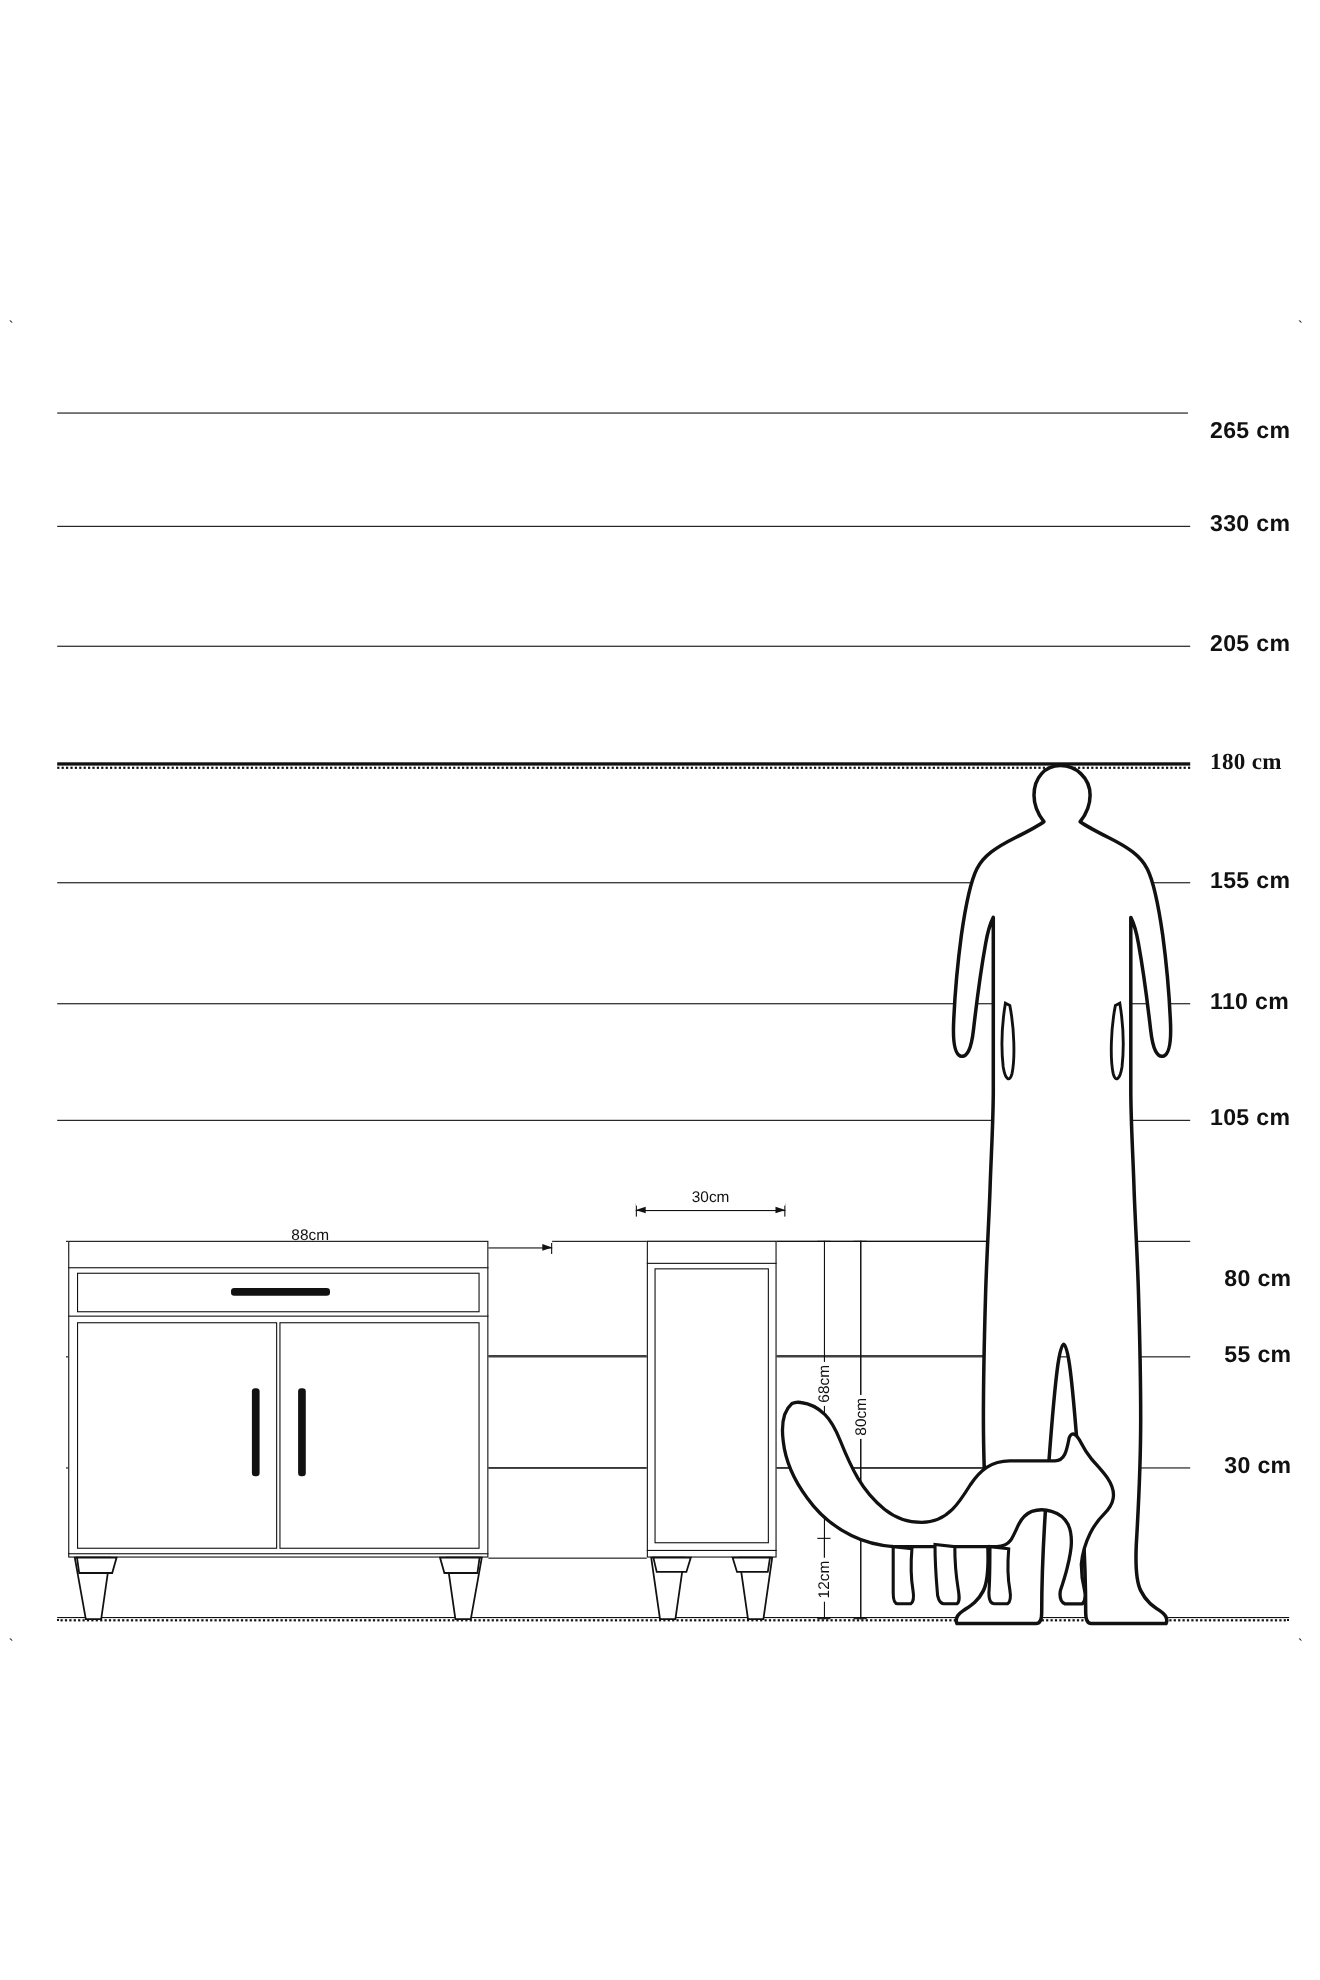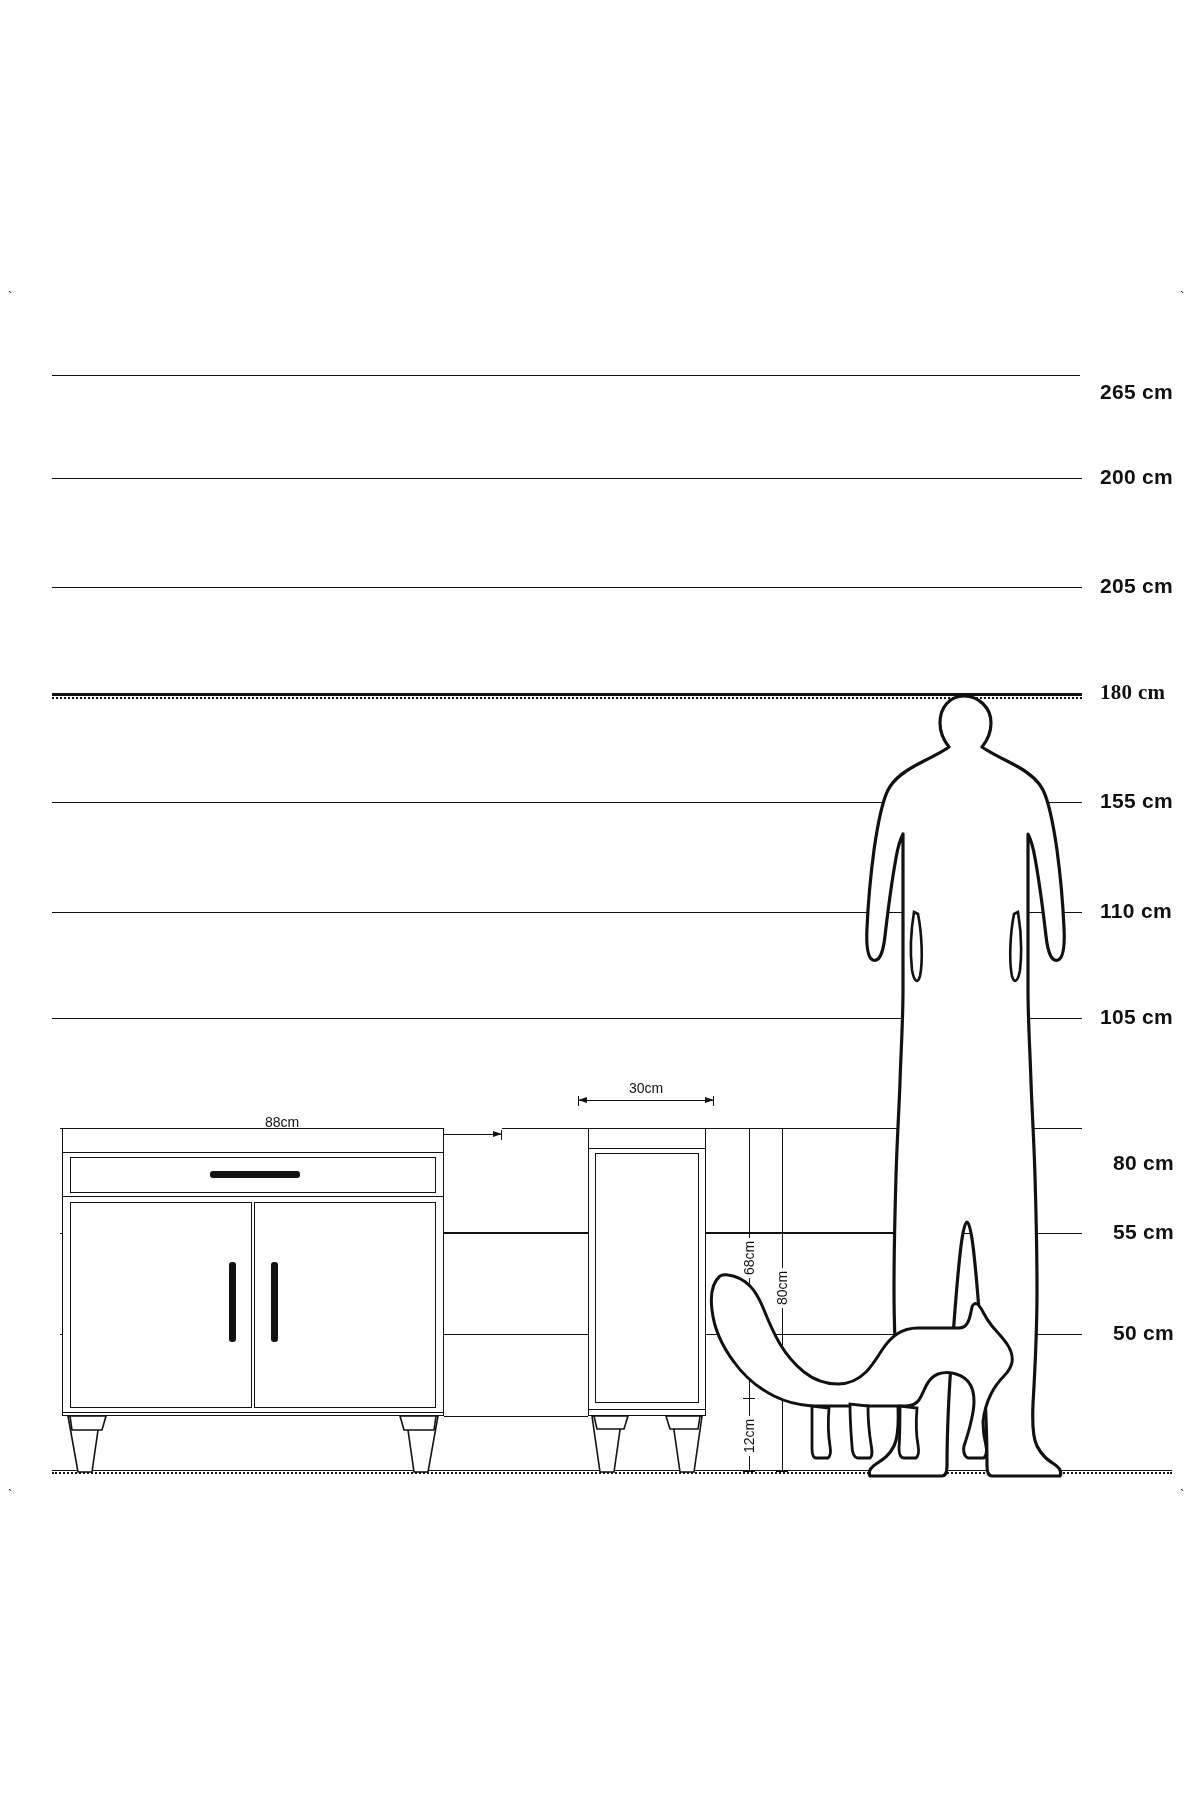--- a/index.html
+++ b/index.html
@@ -169,21 +169,21 @@
 
   <div class="tickmark" style="left:8px; top:292px;">`</div>
   <div class="tickmark" style="left:1180px; top:292px;">`</div>
   <div class="tickmark" style="left:8px; top:1490px;">`</div>
   <div class="tickmark" style="left:1180px; top:1490px;">`</div>
 
   <div class="scale-line" style="left:52px; top:375px; width:1028px;"></div>
   <div class="scale-label" style="left:1100px; top:380px;">265 cm</div>
 
   <div class="scale-line" style="left:52px; top:478px; width:1030px;"></div>
-  <div class="scale-label" style="left:1100px; top:465px;">200 cm</div>
+  <div class="scale-label" style="left:1100px; top:465px;">330 cm</div>
 
   <div class="scale-line" style="left:52px; top:587px; width:1030px;"></div>
   <div class="scale-label" style="left:1100px; top:574px;">205 cm</div>
 
   <div class="scale-line thick" style="left:52px; top:693px; width:1030px;"></div>
   <div class="scale-dash" style="left:52px; top:697px; width:1030px;"></div>
   <div class="scale-label" style="left:1100px; top:680px;font-family:Liberation Serif, serif;">180 cm</div>
 
   <div class="scale-line" style="left:52px; top:802px; width:1030px;"></div>
   <div class="scale-label" style="left:1100px; top:789px;text-align:center;">155 cm</div>
@@ -194,21 +194,21 @@
   <div class="scale-line" style="left:52px; top:1018px; width:1030px;"></div>
   <div class="scale-label" style="left:1100px; top:1005px;">105 cm</div>
 
   <div class="scale-line" style="left:60px; top:1128px; width:1022px;"></div>
   <div class="scale-label" style="left:1113px; top:1115px;margin-top:36px;">80 cm</div>
 
   <div class="scale-line" style="left:60px; top:1233px; width:1022px;"></div>
   <div class="scale-label" style="left:1113px; top:1220px;">55 cm</div>
 
   <div class="scale-line" style="left:60px; top:1334px; width:1022px;"></div>
-  <div class="scale-label" style="left:1113px; top:1321px;">50 cm</div>
+  <div class="scale-label" style="left:1113px; top:1321px;">30 cm</div>
 
   <div class="floor" style="left:52px; top:1472px; width:1120px;"></div>
   <div class="scale-line" style="left:52px; top:1470px; width:1120px; border-top-width:1.6px;"></div>
 
   <div class="dim" style="left:62px; top:1128px; width:440px;">
     <div class="bar"></div>
     <div class="cap left"></div>
     <div class="cap right"></div>
     <div class="arrow left"></div>
     <div class="arrow right"></div>

